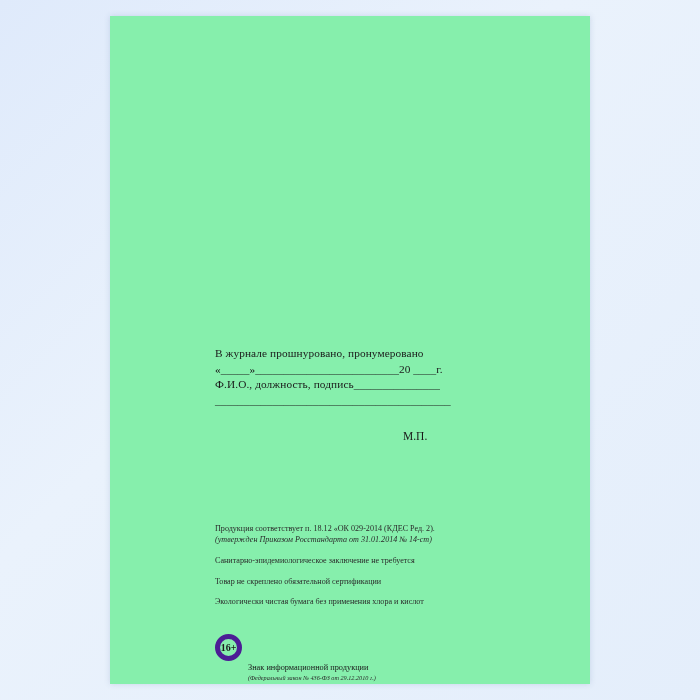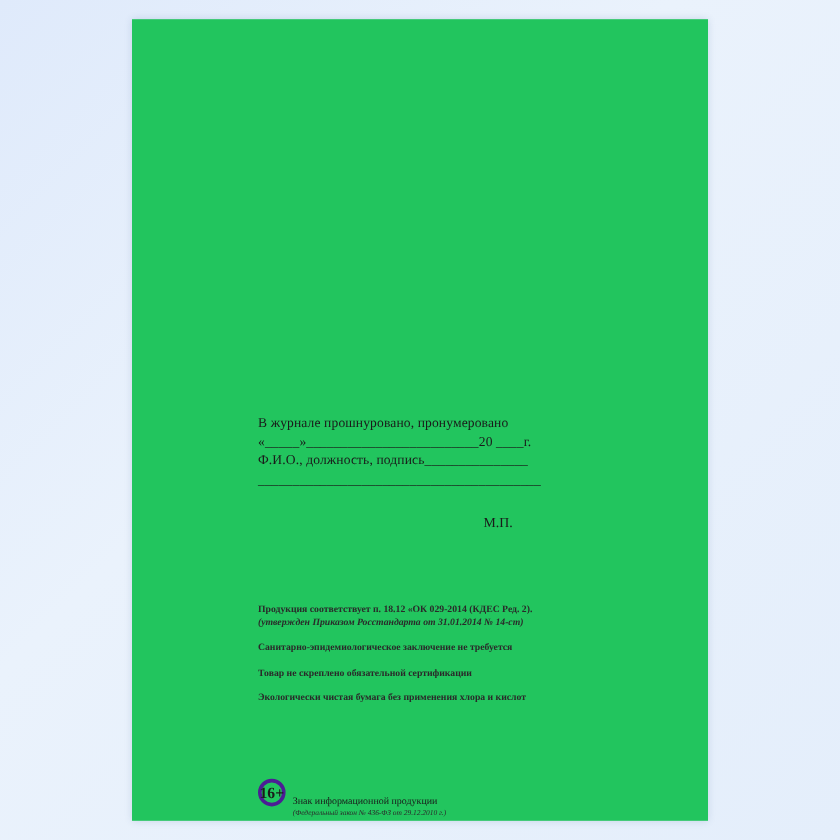--- a/index.html
+++ b/index.html
@@ -18,21 +18,21 @@
     left: 0; top: 0;
     width: 700px; height: 700px;
     background: linear-gradient(135deg, #dfeafb 0%, #eaf2fc 40%, #e4eefb 100%);
   }
   .page {
     position: absolute;
     left: 110px;
     top: 16px;
     width: 480px;
     height: 668px;
-    background: #22c55e;
+    background: #86efac;
     box-shadow: 0 0 6px rgba(60,90,140,0.18);
   }
   .block-main {
     position: absolute;
     left: 105px;
     top: 330px;
     width: 330px;
     color: #1a1a1a;
   }
   .block-main .line {
@@ -44,24 +44,23 @@
   .mp {
     position: absolute;
     left: 293px;
     top: 414px;
     font-size: 11.5px;
     color: #1a1a1a;
   }
   .block-legal {
     position: absolute;
     left: 105px;
-    top: 486px;
+    top: 507px;
     width: 340px;
     color: #2a2a2a;
-    font-weight: bold;
   }
   .block-legal .l {
     font-size: 8.1px;
     line-height: 11.2px;
     white-space: pre;
   }
   .block-legal .ital {
     font-style: italic;
   }
   .gap-sm { height: 9px; }
@@ -70,30 +69,30 @@
     position: absolute;
     left: 105px;
     top: 617px;
     display: flex;
     align-items: flex-start;
     gap: 6px;
   }
   .age-badge {
     width: 17px;
     height: 17px;
-    border: 3px solid #4c1d95;
+    border: 5px solid #4c1d95;
     border-radius: 50%;
     display: flex;
     align-items: center;
     justify-content: center;
-    font-size: 13px;
+    font-size: 10px;
     font-weight: bold;
     color: #1a1a1a;
     flex: 0 0 auto;
-    margin-top: 16px;
+    margin-top: 1px;
   }
   .badge-text .bt1 {
     font-size: 8.3px;
     line-height: 10px;
     color: #1a1a1a;
     margin-top: 30px;
   }
   .badge-text .bt2 {
     font-size: 6.2px;
     line-height: 9px;

